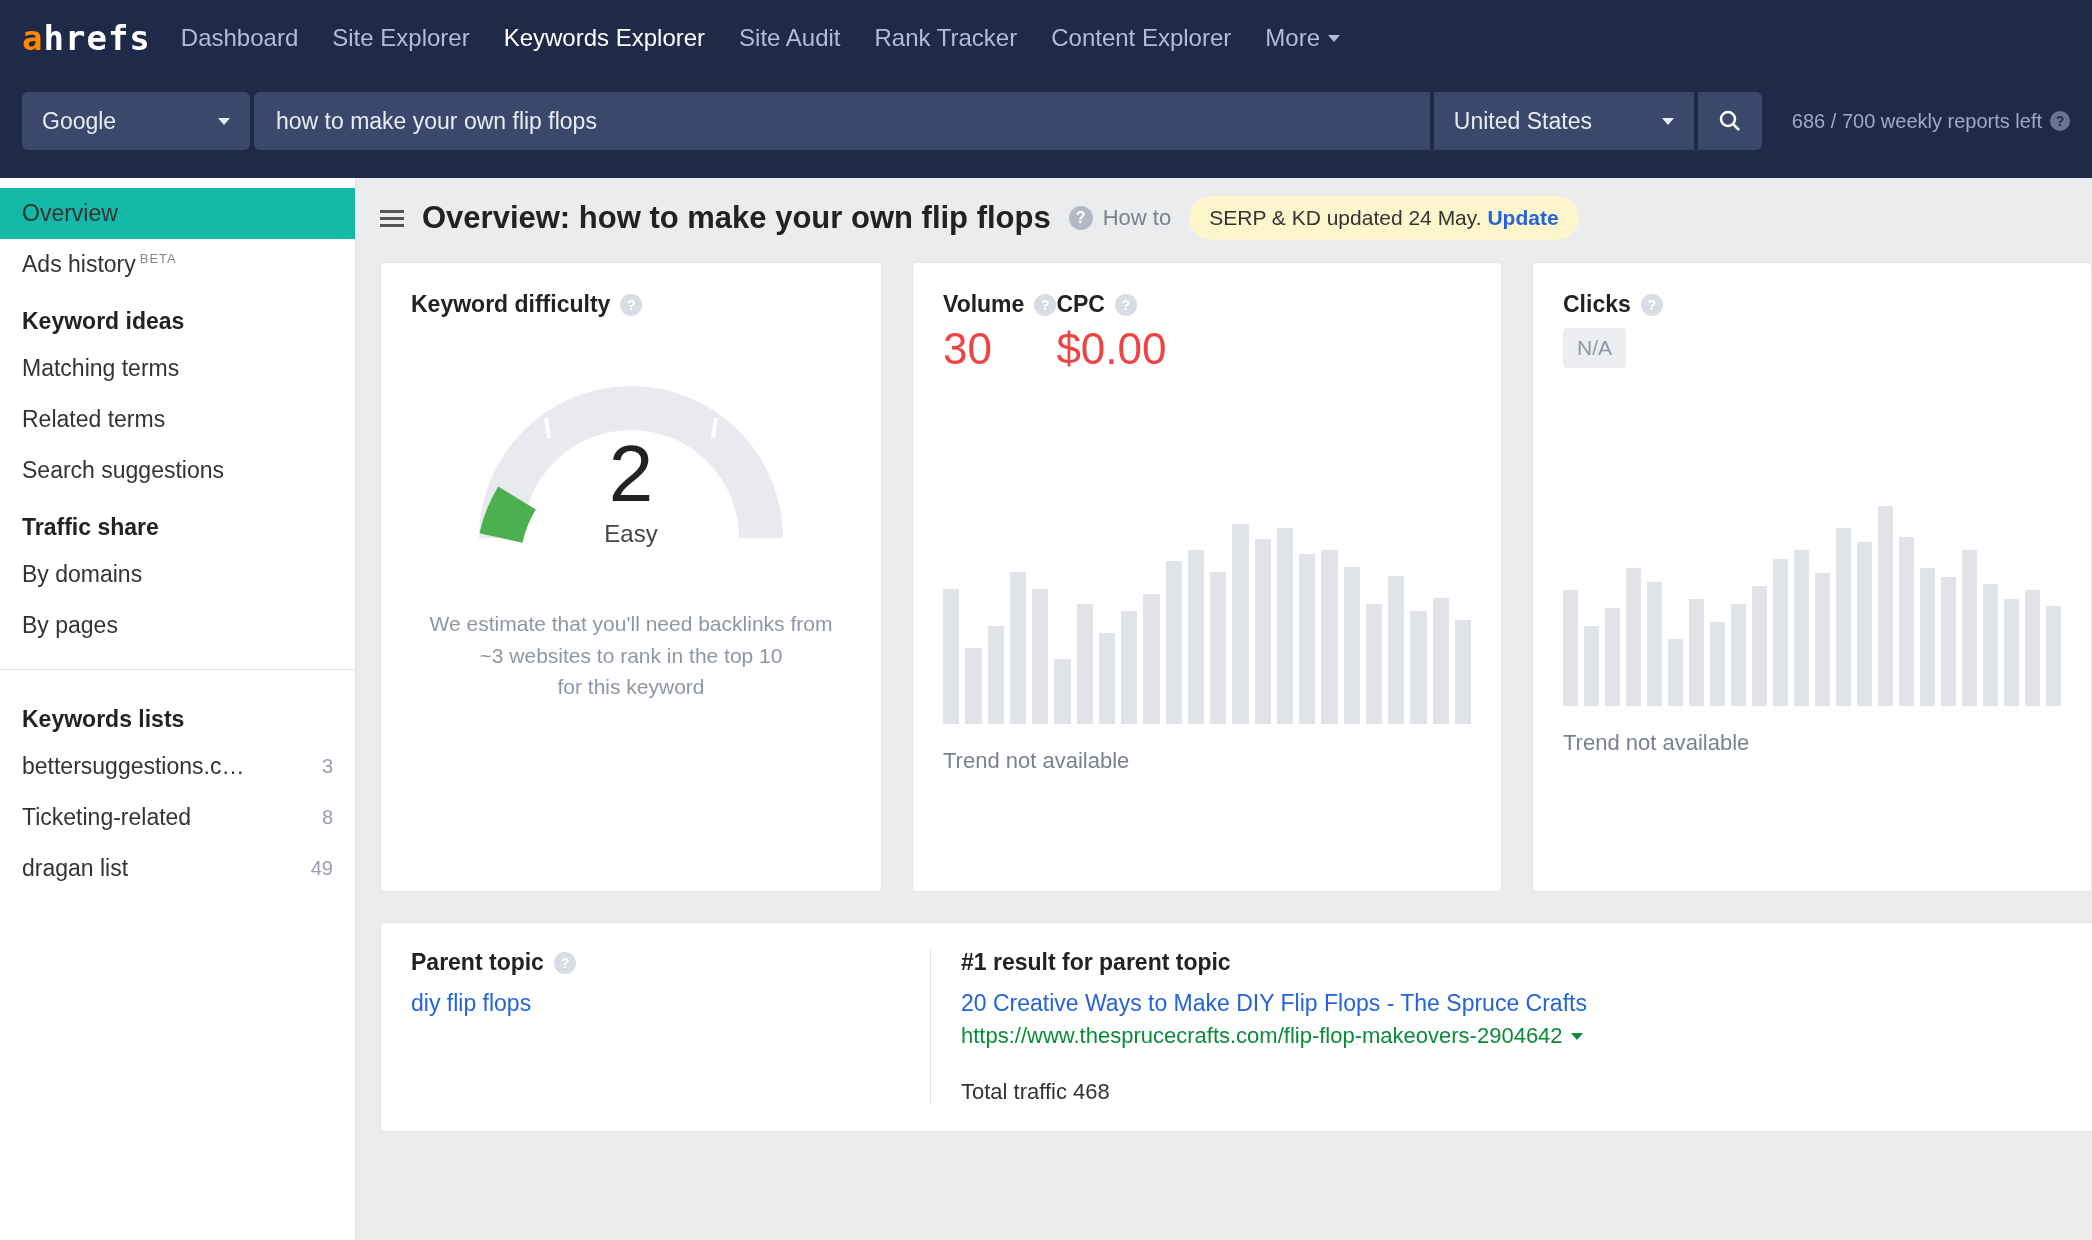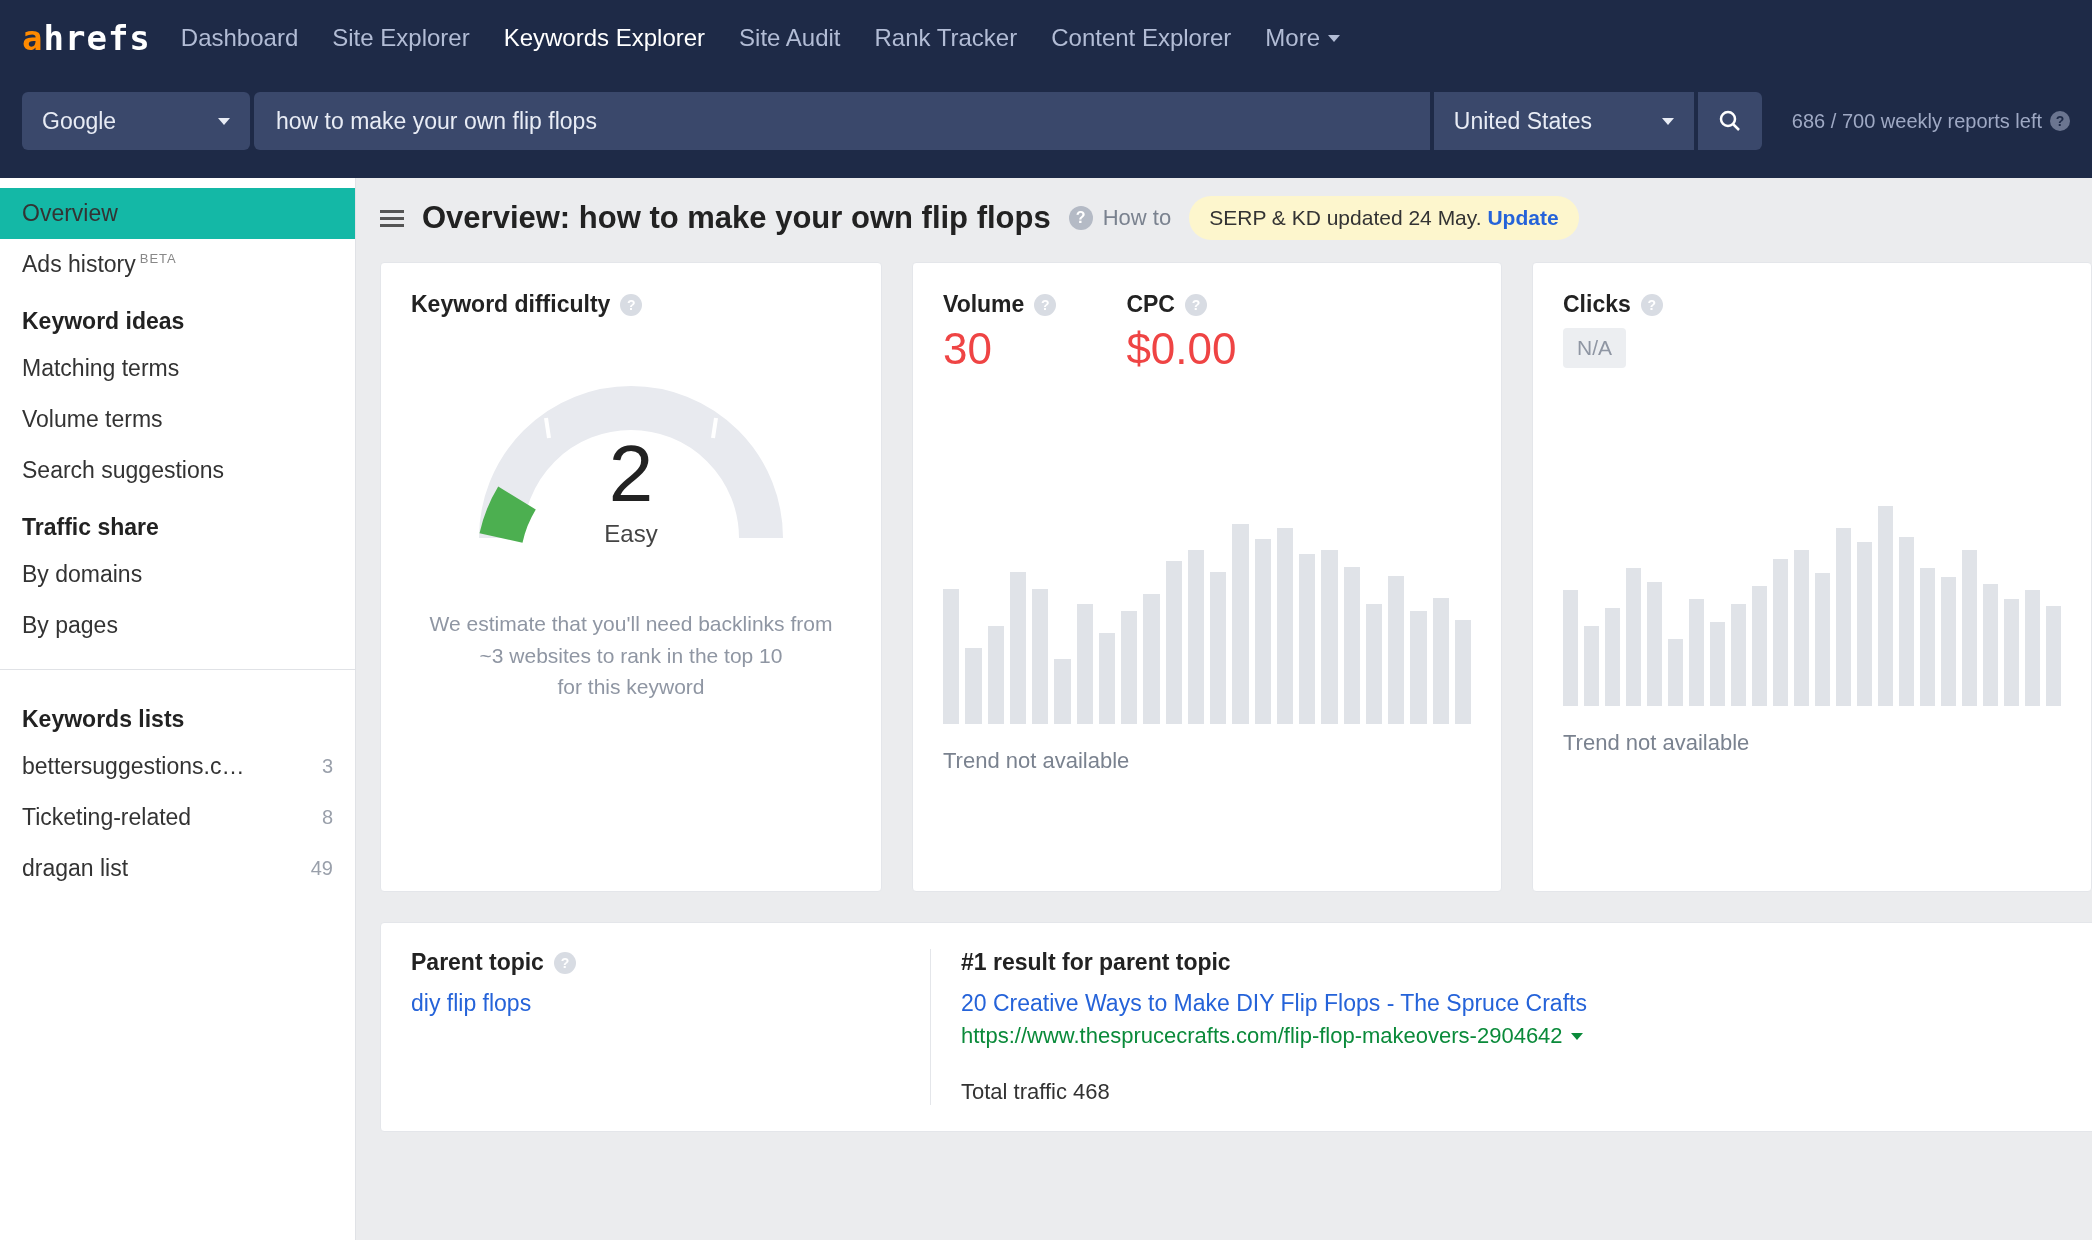--- a/index.html
+++ b/index.html
@@ -79,21 +79,21 @@
 .card { background:#fff; border-radius:4px; border:1px solid #e4e6ea; padding: 28px 30px 24px 30px; }
 .card-kd { width: 590px; height: 630px; }
 .card-vol { width: 590px; height: 630px; }
 .card-clicks { width: 560px; height: 630px; }
 .card-label { font-size: 23px; font-weight: bold; color: #222; display:flex; align-items:center; gap:10px;}
 .help-light { display:inline-flex; width:22px; height:22px; border-radius:50%; background:#d8dce3; color:#fff; font-size:14px; align-items:center; justify-content:center; font-weight:bold;}
 .kd-gauge-wrap { display:flex; flex-direction:column; align-items:center; margin-top: 40px;}
 .kd-number { font-size: 80px; font-weight:300; color:#222; text-align:center; }
 .kd-easy { font-size: 24px; color: #444; text-align:center; }
 .kd-desc { font-size: 21px; color: #8f96a3; text-align:center; margin-top: 60px; line-height:1.5;}
-.vol-row { display:flex; gap: 70px; }
+.vol-row { display:flex; }
 .vol-block {}
 .big-val { font-size: 44px; font-weight: 400; color:#ef4444; margin-top:6px;}
 .na-badge { display:inline-block; background:#eceef1; color:#8f96a3; padding:8px 14px; border-radius:4px; font-size:21px; margin-top:10px;}
 .bar-chart { display:flex; align-items:flex-end; gap:6px; height: 220px; margin-top: 130px;}
 .bar { width: 24px; background:#e0e3e8; }
 .trend-na { color:#7a828f; font-size:22px; margin-top: 24px;}
 
 .parent-card { background:#fff; border:1px solid #e4e6ea; border-radius:4px; margin-top: 30px; padding: 26px 30px; display:flex; gap: 0; width: 1806px;}
 .parent-left { width: 520px; border-right:1px solid #e4e6ea; padding-right: 30px;}
 .parent-right { flex:1; padding-left: 30px;}
@@ -151,21 +151,21 @@
 
 <div class="main">
 
   <div class="sidebar">
     <div class="side-item active">Overview</div>
     <div class="side-item">
       <span><span>Ads history</span><span class="side-beta">BETA</span></span>
     </div>
     <div class="side-heading">Keyword ideas</div>
     <div class="side-item">Matching terms</div>
-    <div class="side-item">Volume terms</div>
+    <div class="side-item">Related terms</div>
     <div class="side-item">Search suggestions</div>
     <div class="side-heading">Traffic share</div>
     <div class="side-item">By domains</div>
     <div class="side-item">By pages</div>
     <div class="side-divider"></div>
     <div class="side-heading">Keywords lists</div>
     <div class="side-item">
       <span>bettersuggestions.c…</span>
         <span class="side-count">3</span>
     </div>

